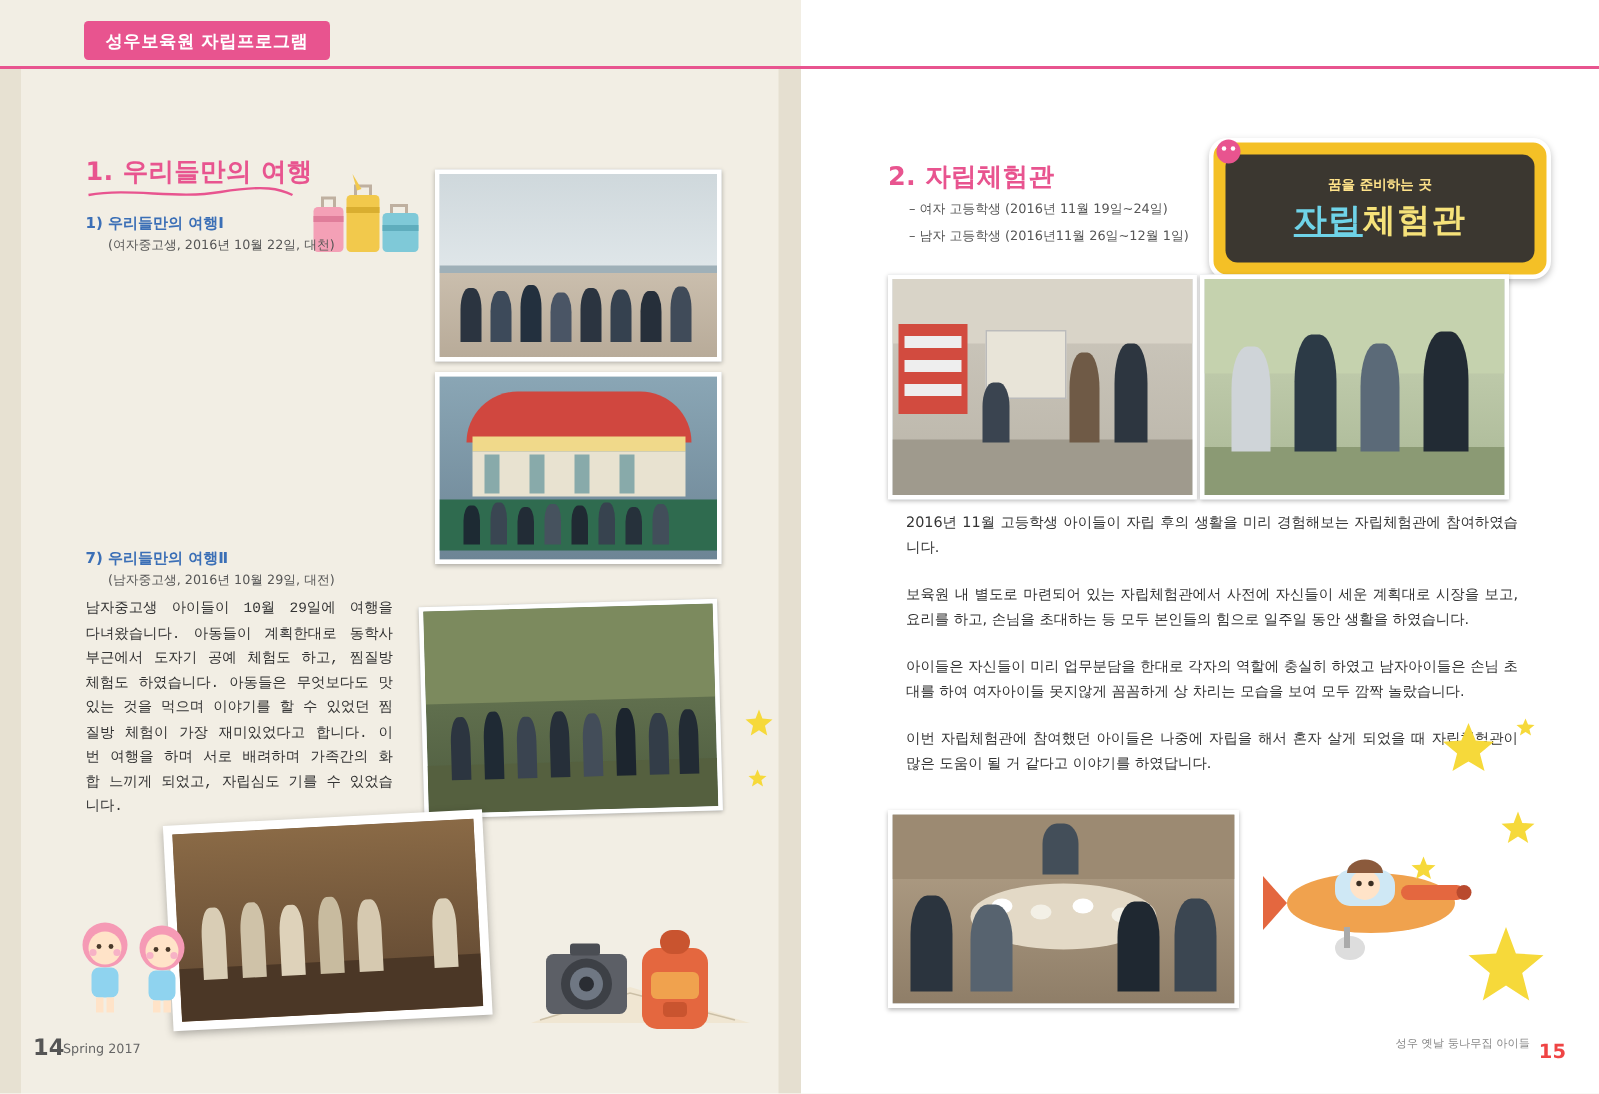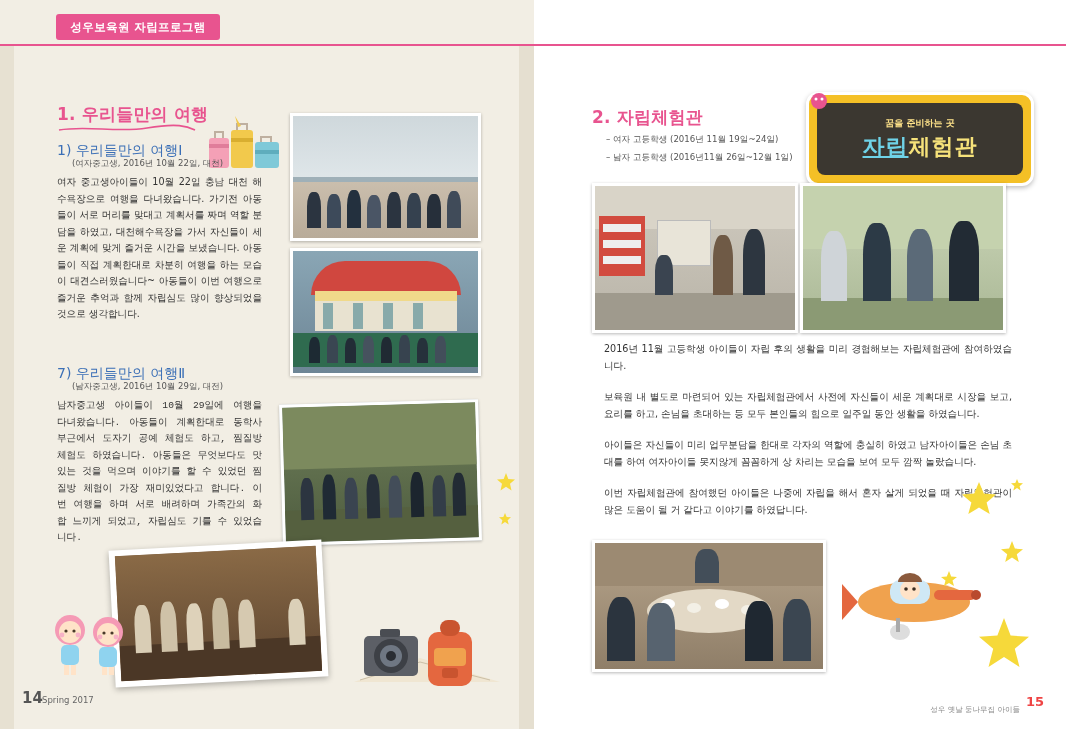--- a/index.html
+++ b/index.html
@@ -28,21 +28,21 @@
     display:flex;align-items:center;justify-content:center;
     padding:0 14px;box-sizing:border-box;
   }
   .tab span{color:#fff;font-size:11.5px;font-weight:bold;letter-spacing:.4px;}
 
   
   .sec-title{
     position:absolute;color:#e8548f;font-size:17px;font-weight:bold;letter-spacing:.2px;
   }
   .sub-title{
-    position:absolute;color:#3b6fb6;font-size:14px;font-weight:normal;
+    position:absolute;color:#3b6fb6;font-size:10px;font-weight:bold;
   }
   .sub-note{
     position:absolute;color:#555;font-size:8.5px;
   }
   .body-text{
     position:absolute;color:#333;font-size:9.6px;line-height:1.72;text-align:justify;
   }
   .body-text.r{font-size:9.6px;line-height:1.8;margin-left:12px;}
 
   
@@ -50,21 +50,21 @@
   .photo .sky{position:absolute;left:0;top:0;right:0;height:45%;}
   .photo .ground{position:absolute;left:0;bottom:0;right:0;height:55%;}
 
   .ppl{position:absolute;bottom:8%;border-radius:40% 40% 0 0;}
 
   
   .pgnum{position:absolute;font-weight:bold;}
   .pg-left{left:22px;bottom:22px;color:#555;font-size:15px;}
   .pg-left-label{position:absolute;left:42px;bottom:24px;color:#666;font-size:8.5px;font-weight:normal;}
   .pg-right{right:22px;bottom:20px;color:#ef4444;font-size:13px;}
-  .pg-right-label{position:absolute;right:46px;bottom:14px;color:#8a8a8a;font-size:7.5px;text-align:right;}
+  .pg-right-label{position:absolute;right:46px;bottom:28px;color:#8a8a8a;font-size:7.5px;text-align:right;}
 
   
   .logo-badge{
     position:absolute;left:806px;top:92px;width:200px;height:88px;
     background:#f4c026;border:3px solid #fff;border-radius:12px;
     box-shadow:0 2px 5px rgba(0,0,0,.25);
     padding-left:22px;
   }
   .logo-inner{
     position:absolute;left:8px;top:8px;right:8px;bottom:8px;
@@ -114,21 +114,20 @@
     <rect x="26" y="30" width="22" height="4" fill="#d9ae30"></rect>
     <path d="M32 22 v-6 h10 v6" stroke="#bfb0a0" stroke-width="2" fill="none"></path>
     <rect x="50" y="34" width="24" height="26" rx="3" fill="#7fc9d8"></rect>
     <rect x="50" y="42" width="24" height="4" fill="#5fadbd"></rect>
     <path d="M56 34 v-5 h10 v5" stroke="#bfb0a0" stroke-width="2" fill="none"></path>
     <path d="M30 8 l6 10 l-3 1 z" fill="#f2c94c"></path>
   </svg>
 
   <div class="sub-title" style="left:57px;top:142px;">1) 우리들만의 여행Ⅰ</div>
   <div class="sub-note" style="left:72px;top:158px;">(여자중고생, 2016년 10월 22일, 대천)</div>
-  <div class="body-text" style="left:57px;top:174px;width:205px;">여자 중고생아이들이 10월 22일 충남 대천 해수욕장으로 여행을 다녀왔습니다. 가기전 아동들이 서로 머리를 맞대고 계획서를 짜며 역할 분담을 하였고, 대천해수욕장을 가서 자신들이 세운 계획에 맞게 즐거운 시간을 보냈습니다. 아동들이 직접 계획한대로 차분히 여행을 하는 모습이 대견스러웠습니다~ 아동들이 이번 여행으로 즐거운 추억과 함께 자립심도 많이 향상되었을 것으로 생각합니다.</div>
 
   <div class="sub-title" style="left:57px;top:365px;">7) 우리들만의 여행Ⅱ</div>
   <div class="sub-note" style="left:72px;top:381px;">(남자중고생, 2016년 10월 29일, 대전)</div>
   <div class="body-text" style="left:57px;top:398px;width:205px;font-family:Liberation Mono, monospace;">남자중고생 아이들이 10월 29일에 여행을 다녀왔습니다. 아동들이 계획한대로 동학사 부근에서 도자기 공예 체험도 하고, 찜질방 체험도 하였습니다. 아동들은 무엇보다도 맛있는 것을 먹으며 이야기를 할 수 있었던 찜질방 체험이 가장 재미있었다고 합니다. 이번 여행을 하며 서로 배려하며 가족간의 화합 느끼게 되었고, 자립심도 기를 수 있었습니다.</div>
 
   <div class="photo" style="left:290px;top:113px;width:185px;height:122px;">
     <div class="sky" style="background:linear-gradient(#cfd8dc,#dfe6e9);height:52%;"></div>
     <div class="ground" style="background:linear-gradient(#cbbfae,#b8ab99);height:48%;"></div>
     <div style="position:absolute;left:0;top:50%;width:100%;height:5px;background:#9fb0b8;"></div>
     <div class="ppl" style="left:14px;width:14px;height:36px;background:#2b3440;"></div>

